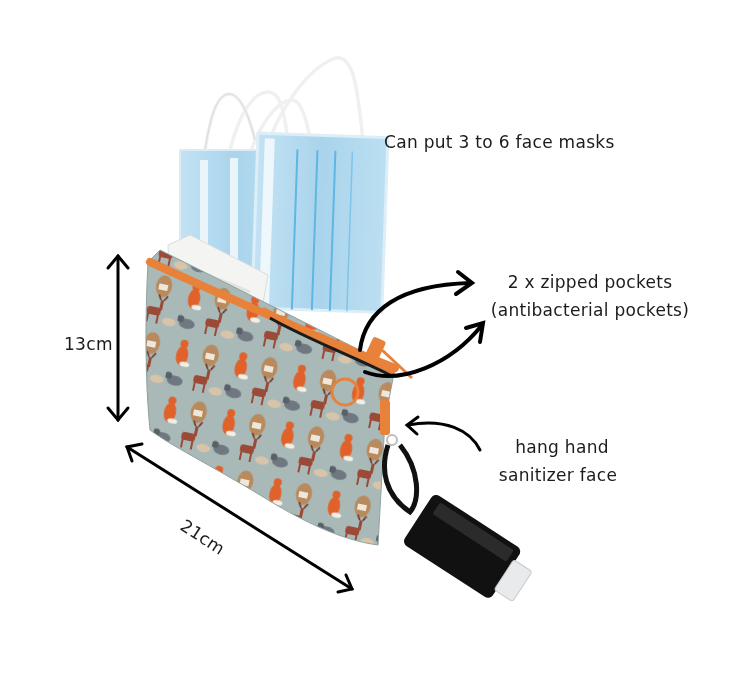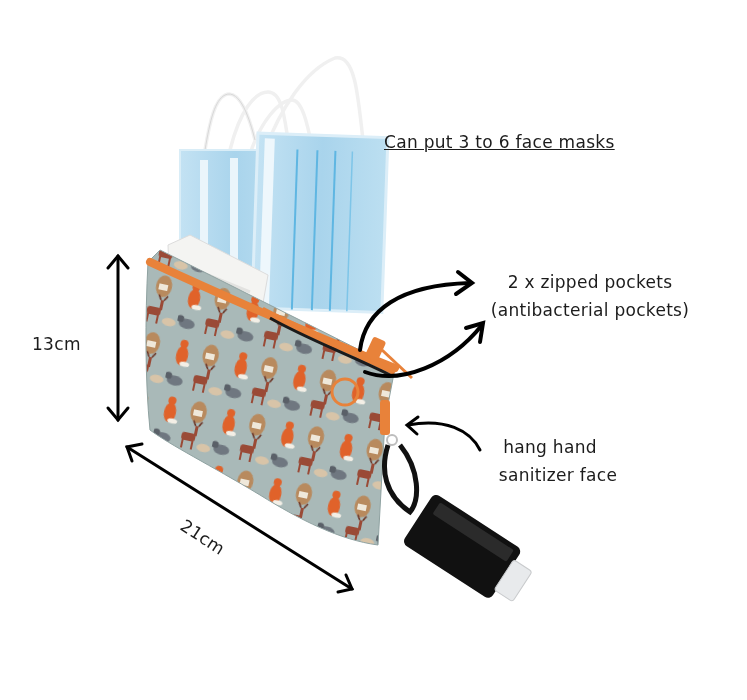--- a/index.html
+++ b/index.html
@@ -112,23 +112,23 @@
     <polyline points="458,272 472,283 456,294"></polyline>
     <path d="M365 372 C400 385, 450 365, 482 325"></path>
     <polyline points="466,328 483,323 480,342"></polyline>
   </g>
   <g stroke="#000" stroke-width="3" fill="none" stroke-linecap="round">
     <path d="M480 450 C470 430, 445 418, 408 425"></path>
     <polyline points="418,417 407,425 417,434"></polyline>
   </g>
 </svg>
 
-<div class="label" style="left:384px; top:128px;text-decoration:underline;">Can put 3 to 6 face masks</div>
+<div class="label" style="left:384px; top:128px;">Can put 3 to 6 face masks</div>
 
 <div class="label center" style="left:490px; top:268px; width:200px;">2 x zipped pockets</div>
 <div class="label center" style="left:490px; top:296px; width:200px;">(antibacterial pockets)</div>
 
-<div class="label center" style="left:480px; top:433px; width:140px;">hang hand</div>
+<div class="label center" style="left:492px; top:433px; width:140px;">hang hand</div>
 <div class="label center" style="left:488px; top:461px; width:140px;">sanitizer face</div>
 
-<div class="label" style="left:32px; top:330px;">13cm</div>
+<div class="label" style="left:64px; top:330px;">13cm</div>
 
 <div class="label rot" style="left:190px; top:512px; transform: rotate(33deg);">21cm</div>
 
 </body></html>

